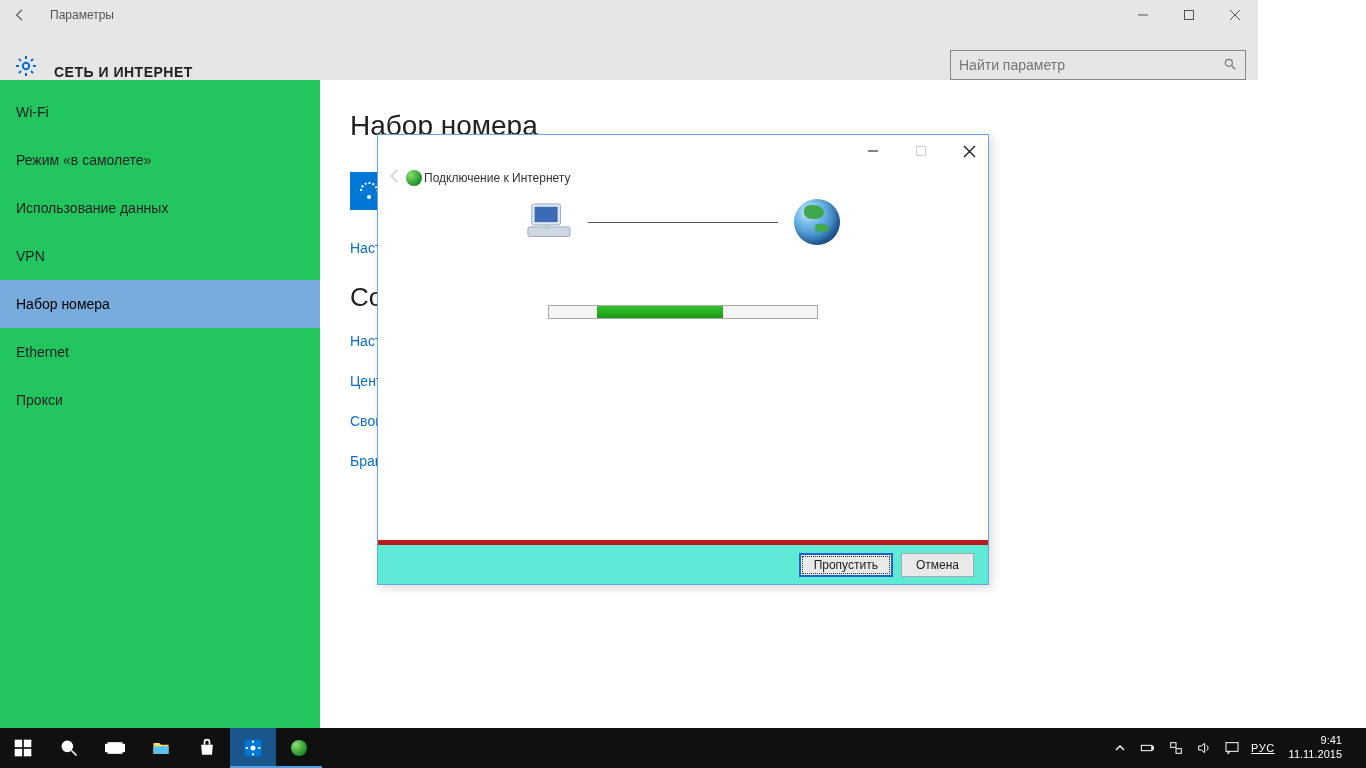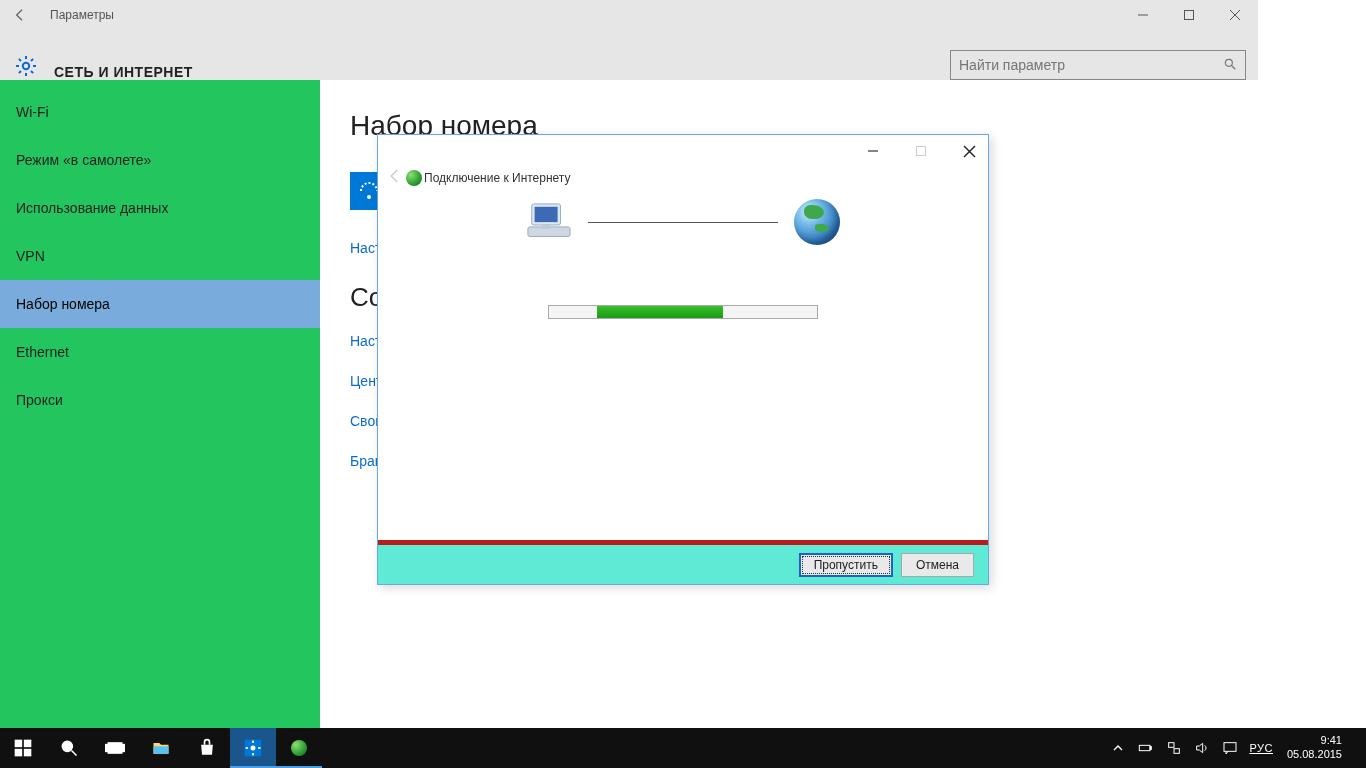--- a/index.html
+++ b/index.html
@@ -281,17 +281,17 @@
       </span>
     <span class="tray-icon">
         <svg viewBox="0 0 24 24" stroke-width="1.5">
           <rect x="3" y="4" width="18" height="13"></rect>
           <path d="M9 17l-3 4v-4"></path>
         </svg>
       </span>
     <span class="lang">РУС</span>
     <div class="clock">
       <div>9:41</div>
-      <div>05.08.2015</div>
+      <div>11.11.2015</div>
     </div>
     <div class="show-desktop"></div>
   </div>
 </div>
 
 </body></html>

